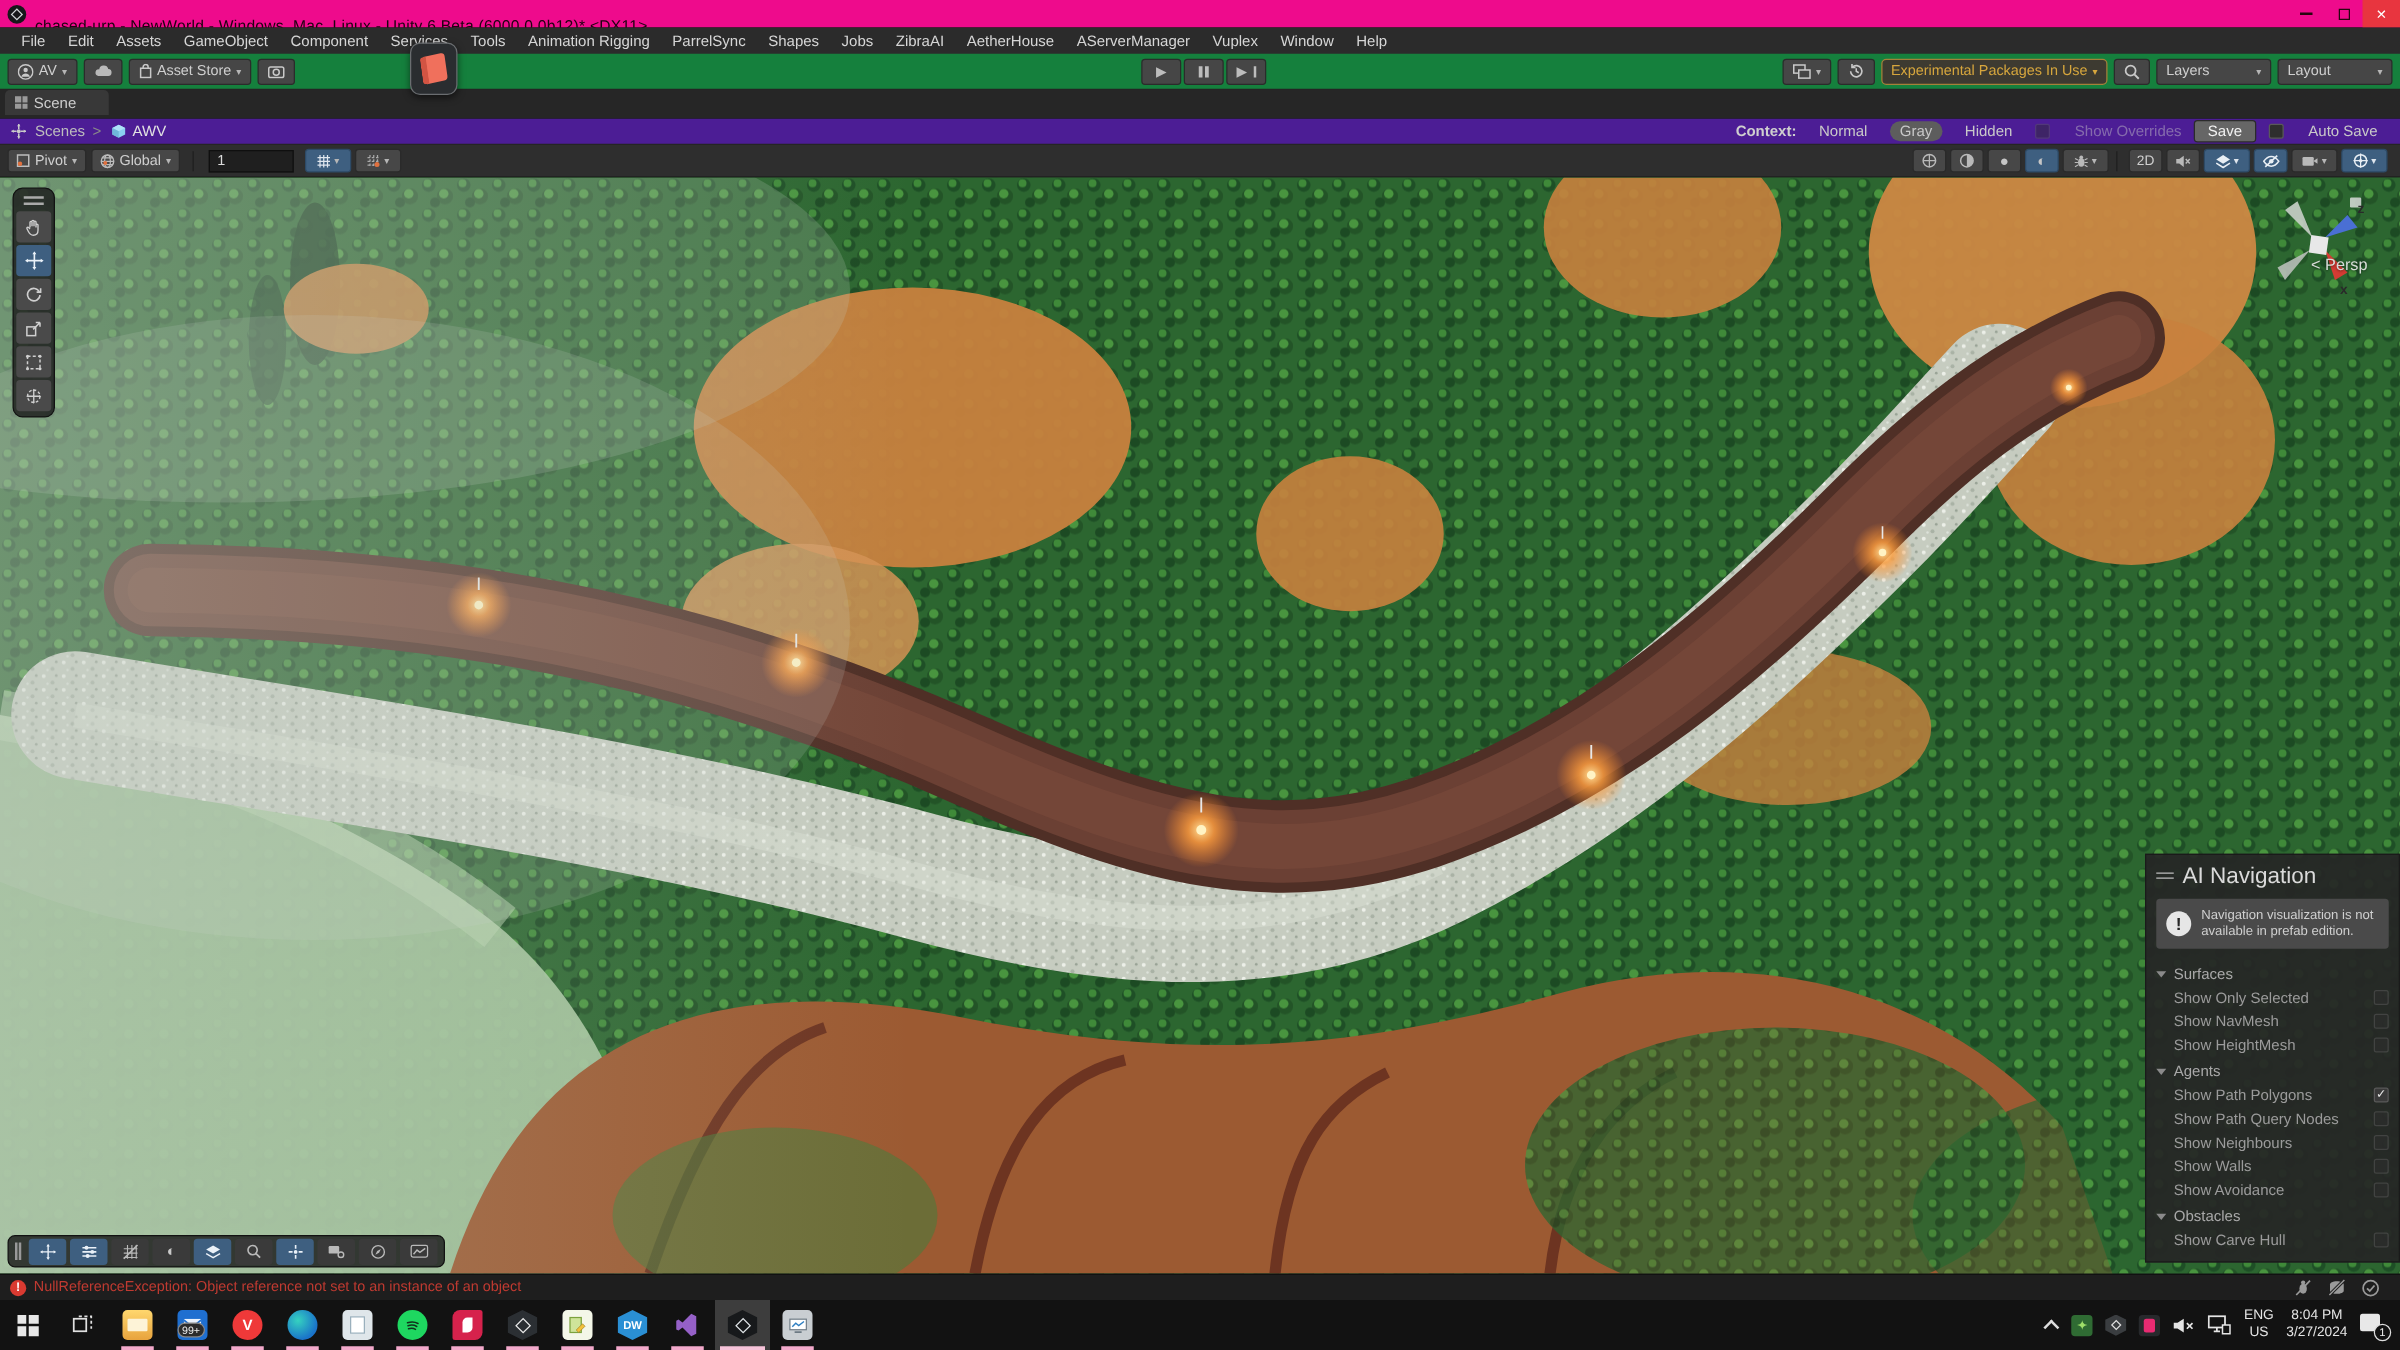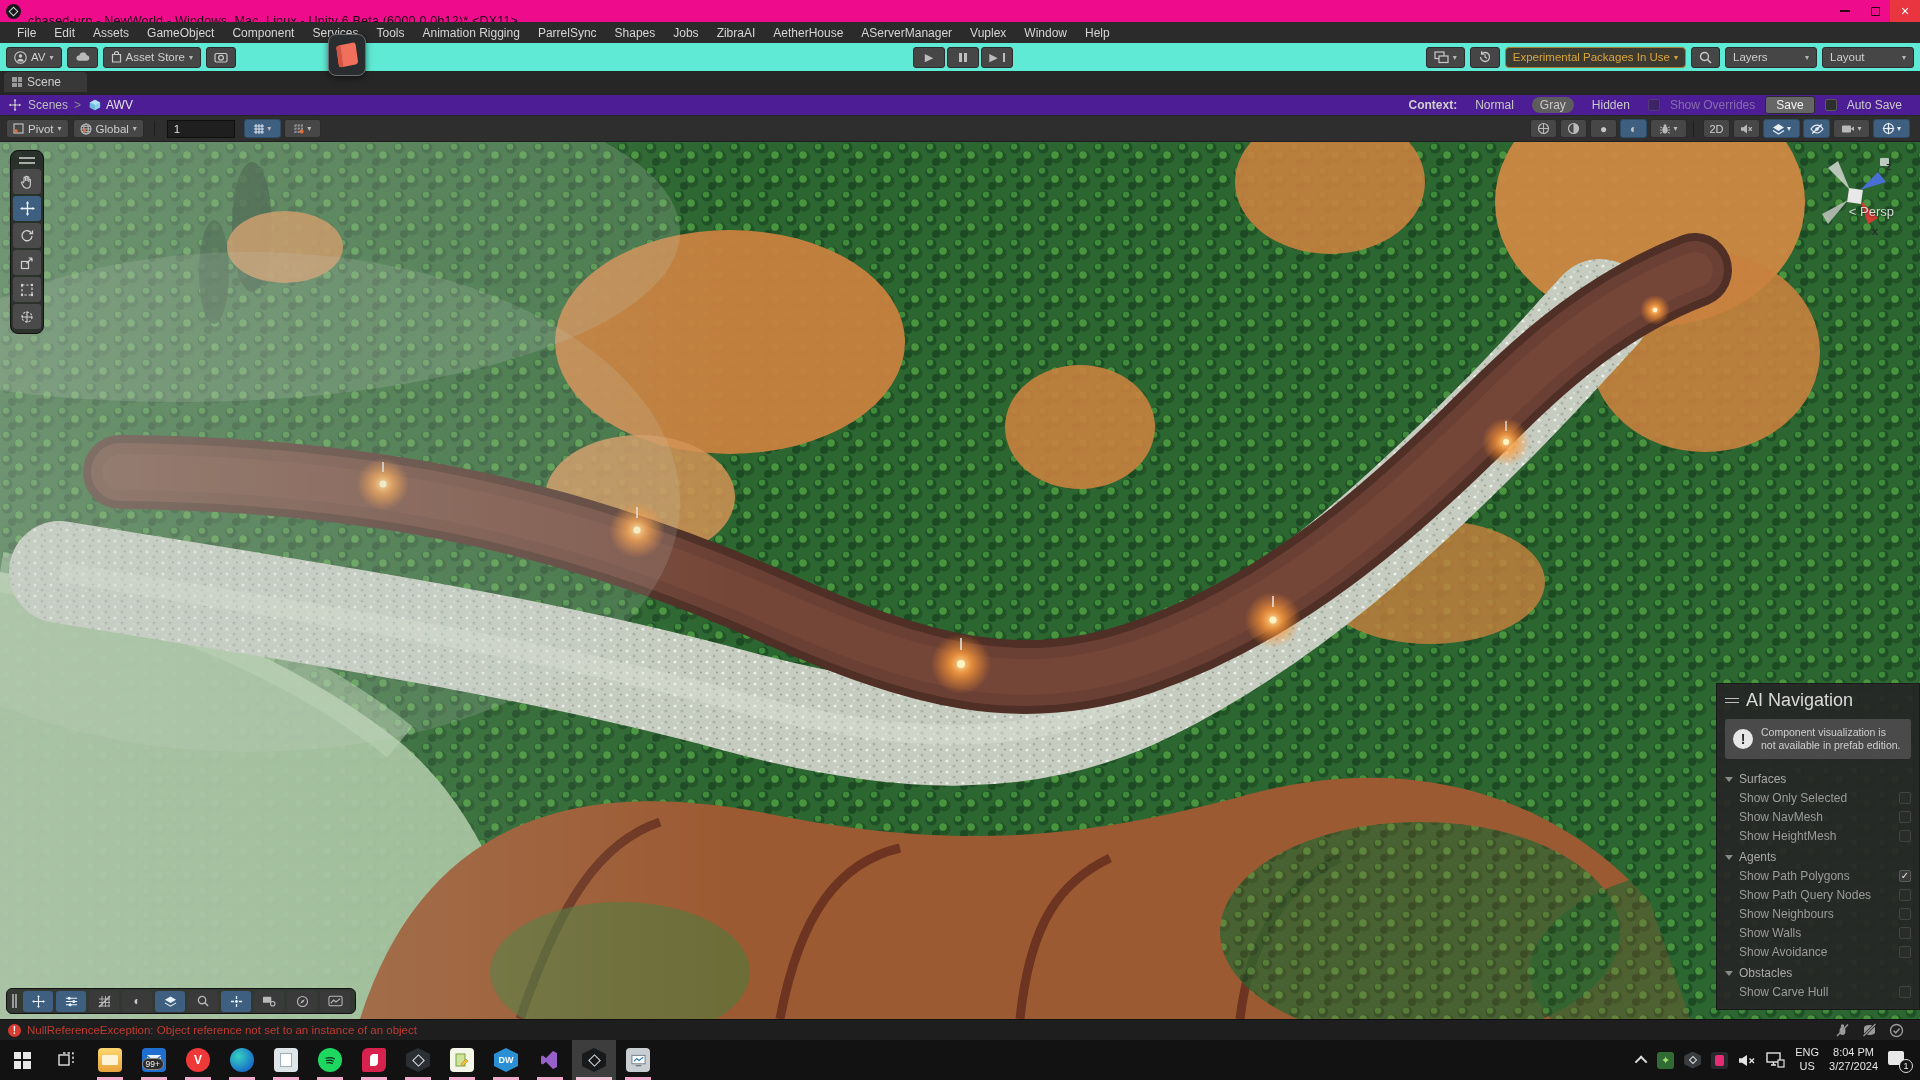--- a/index.html
+++ b/index.html
@@ -15,21 +15,21 @@
   .win-btn { width:30px; height:22px; display:flex; align-items:center; justify-content:center; color:#27060f; font-size:12px; }
   .win-btn .min { width:10px; border-bottom:2px solid #27060f; }
   .win-btn .max { width:9px; height:9px; border:1.5px solid #27060f; }
   .win-btn.close { background:#e8353f; color:#fff; font-size:14px; }
 
   
   .menubar { position:absolute; top:22px; left:0; width:1920px; height:39px; background:#2b2b2b; display:flex; padding-left:8px; gap:0; border-bottom:1px solid #1d1d1d; }
   .menu-item { color:#d6d6d6; font-size:12px; padding:0 9px; height:21px; display:flex; align-items:center; cursor:default; }
 
   
-  .toolbar { position:absolute; top:43px; left:0; width:1920px; height:29px; background:#5eead4; border-bottom:1px solid #242424; display:flex; align-items:center; padding:0 6px; }
+  .toolbar { position:absolute; top:43px; left:0; width:1920px; height:29px; background:#15803d; border-bottom:1px solid #242424; display:flex; align-items:center; padding:0 6px; }
   .tb-btn { background:#464646; border:1px solid #2b2b2b; border-radius:3px; height:21px; display:flex; align-items:center; gap:4px; padding:0 7px; color:#cfcfcf; font-size:11.5px; margin-right:5px; }
   .tb-btn svg { display:block; }
   .tb-center { position:absolute; left:913px; top:4px; display:flex; }
   .tb-center .tb-btn { margin-right:2px; width:32px; justify-content:center; color:#bdbdbd; font-size:11px; }
   .pause-bars { display:flex; gap:2px; } .pause-bars i { width:3px; height:9px; background:#bdbdbd; }
   .step-bar { width:2px; height:9px; background:#bdbdbd; margin-left:1px; }
   .tb-right { margin-left:auto; display:flex; align-items:center; }
   .tb-btn.gold { color:#d6a63d; border:1px solid #a5803a; border-radius:4px; background:#3d3a31; font-size:11.5px; }
   .caret { font-size:8px; color:#b6b6b6; }
   .package-float { position:absolute; top:34px; left:328px; width:38px; height:42px; background:#2a2d30; border:1px solid #6a6d70; border-radius:8px; display:flex; align-items:center; justify-content:center; box-shadow:0 2px 6px rgba(0,0,0,.5); z-index:30; }
@@ -45,21 +45,21 @@
   .crumbbar { position:absolute; top:95px; left:0; width:1920px; height:21px; background:#4c1d95; border-bottom:1px solid #252525; display:flex; align-items:center; padding:0 8px; font-size:12px; color:#bdbdbd; }
   .crumbbar .sep { margin:0 6px; color:#8a8a8a; }
   .cube { width:12px; height:12px; margin:0 5px 0 2px; }
   .ctx-group { margin-left:auto; display:flex; align-items:center; gap:10px; padding-right:10px; }
   .ctx-label { color:#cfcfcf; font-weight:bold; font-size:12px; }
   .ctx-opt { color:#c9c9c9; padding:1px 8px; border-radius:9px; }
   .ctx-opt.sel { background:#5d5d5d; }
   .chk { width:12px; height:12px; background:#2e2e2e; border:1px solid #595959; border-radius:2px; display:inline-flex; align-items:center; justify-content:center; font-size:10px; color:#e8e8e8; }
   .dim { opacity:.45; }
   .save-btn { background:#666666; color:#f2f2f2; border-radius:3px; padding:1px 10px; font-size:12px; border:1px solid #2b2b2b; }
-  .ctx-chk-row { display:flex; align-items:center; gap:10px; color:#c9c9c9; }
+  .ctx-chk-row { display:flex; align-items:center; gap:20px; color:#c9c9c9; }
 
   
   .scenetoolbar { position:absolute; top:116px; left:0; width:1920px; height:26px; background:#2e2e2e; border-bottom:1px solid #1f1f1f; display:flex; align-items:center; padding:0 6px; }
   .st-btn { background:#474747; border:1px solid #2a2a2a; border-radius:3px; height:19px; display:flex; align-items:center; gap:4px; padding:0 6px; color:#cfcfcf; font-size:11.5px; margin-right:4px; }
   .st-input { width:68px; height:18px; background:#1f1f1f; border:1px solid #0f0f0f; color:#dcdcdc; font-size:11.5px; padding:0 6px; margin:0 6px; }
   .ibtn { width:27px; height:19px; background:#474747; border:1px solid #2a2a2a; border-radius:3px; display:flex; align-items:center; justify-content:center; color:#c6c6c6; font-size:12px; margin-left:3px; gap:2px; }
   .ibtn.blue { background:#3e5f80; border-color:#2d4burst; border-color:#2d4a66; }
   .ibtn.wide { width:37px; }
   .st-right { margin-left:auto; display:flex; align-items:center; padding-right:4px; }
   .vsep { width:1px; height:16px; background:#1e1e1e; margin:0 6px; }
@@ -527,21 +527,21 @@
       <span>&lt;</span> <span>Persp</span>
     </div>
 
     <div class="navpanel">
       <div class="np-head">
         <div class="np-handle"></div>
         <span>AI Navigation</span>
       </div>
       <div class="np-warn">
         <div class="bang">!</div>
-        <div class="txt">Component visualization is not available in prefab edition.</div>
+        <div class="txt">Navigation visualization is not available in prefab edition.</div>
       </div>
 
       <div class="np-sec">
           <span class="tri"></span>
           <span>Surfaces</span>
         </div>
       <div class="np-row">
           <span>Show Only Selected</span>
           <span class="chk"></span>
         </div>

